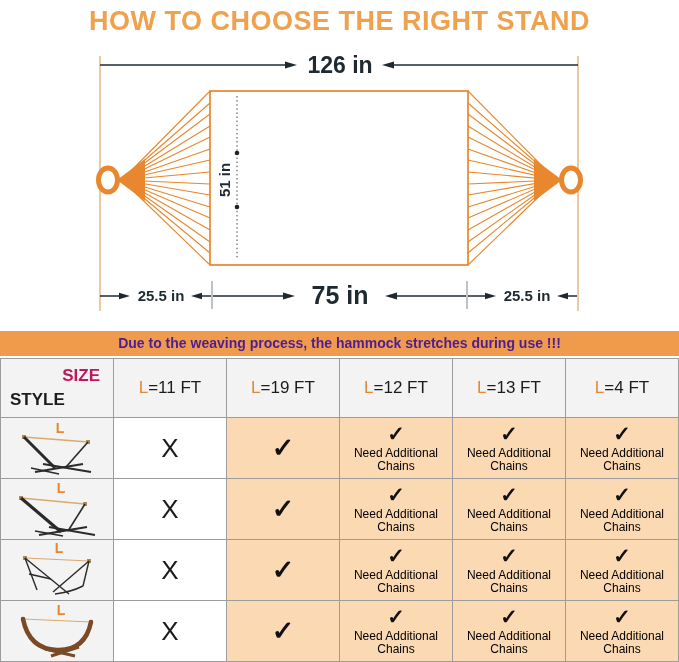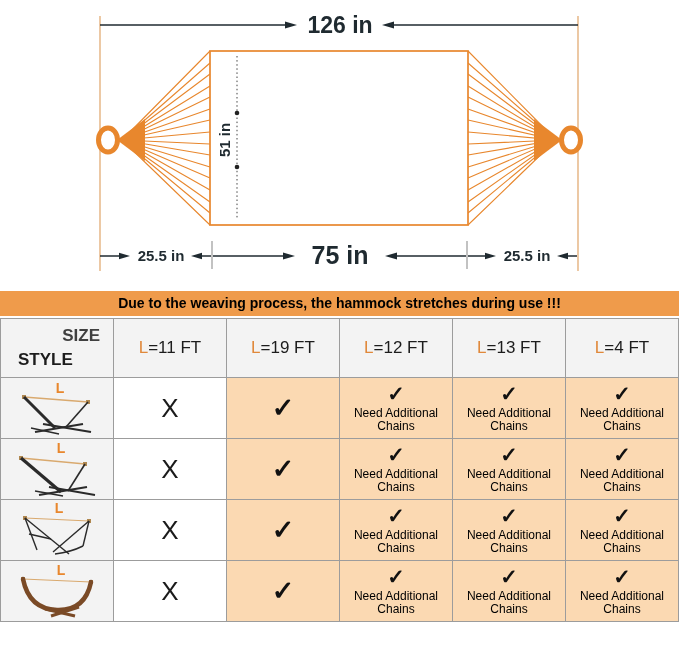--- a/index.html
+++ b/index.html
@@ -11,57 +11,58 @@
   .title{
     margin:0;padding-top:2px;height:38px;line-height:38px;
     text-align:center;font-size:27px;font-weight:bold;letter-spacing:.5px;
     color:#f0a14e;
   }
   
   .diagram{display:block;font-family:"Liberation Sans",sans-serif;}
   
   .banner{
     margin-top:11px;height:25px;line-height:25px;background:#ef9b4b;
-    color:#000000;font-size:14px;font-weight:bold;text-align:center;
+    color:#4c1d95;font-size:14px;font-weight:bold;text-align:center;
   }
   
   table.compat{
     width:679px;margin-top:2px;border-collapse:collapse;table-layout:fixed;
     font-family:"Liberation Sans",sans-serif;
   }
   table.compat td,table.compat th{
     border:1px solid #9c9c9c;padding:0;text-align:center;vertical-align:middle;
     width:16.666%;
   }
   tr.head th{height:58px;background:#f3f3f3;font-weight:normal;}
   .colhead{font-size:17px;color:#1c1c1c;}
   .colhead .l{color:#e0883a;}
   th.corner{
     position:relative;
     background-image:linear-gradient(to bottom right,
       rgba(0,0,0,0) calc(50% - 1px),#808080 calc(50% - 1px),
       #808080 calc(50% + .4px),rgba(0,0,0,0) calc(50% + .4px));
     background-color:#f3f3f3;
   }
-  th.corner .size{position:absolute;top:7px;right:13px;font-size:17px;font-weight:bold;color:#404040;}
-  th.corner .style{position:absolute;bottom:7px;left:17px;font-size:17px;font-weight:bold;color:#1c1c1c;}
+  th.corner .size{position:absolute;top:7px;right:13px;font-size:17px;font-weight:bold;color:#be185d;}
+  th.corner .style{position:absolute;bottom:7px;left:9px;font-size:17px;font-weight:bold;color:#1c1c1c;}
   tr.body td{height:60px;}
   td.stylecell{background:#f3f3f3;}
   td.stylecell svg{display:block;margin:0 auto;}
   td.no{background:#ffffff;font-size:26px;color:#1a1a1a;}
   td.ok{background:#fbd9b2;font-size:27px;font-weight:bold;color:#111;}
   td.need{background:#fbd9b2;}
   td.need .check{font-size:21px;font-weight:bold;color:#111;line-height:22px;}
   td.need .note{font-size:12px;line-height:13px;color:#000000;margin-top:2px;padding:0 6px;}
 </style>
 </head>
 <body>
 
 <div class="page">
 
+  <h1 class="title">HOW TO CHOOSE THE RIGHT STAND</h1>
 
   <svg class="diagram" width="679" height="280" viewBox="0 0 679 280">
 
     <g>
       <line x1="100" y1="16" x2="100" y2="271" stroke="#dfa468" stroke-width="1.2"></line>
       <line x1="578" y1="16" x2="578" y2="271" stroke="#dfa468" stroke-width="1.2"></line>
     </g>
 
     <g>
       <line x1="100" y1="25" x2="288" y2="25" stroke="#1f2a30" stroke-width="1.6"></line>

